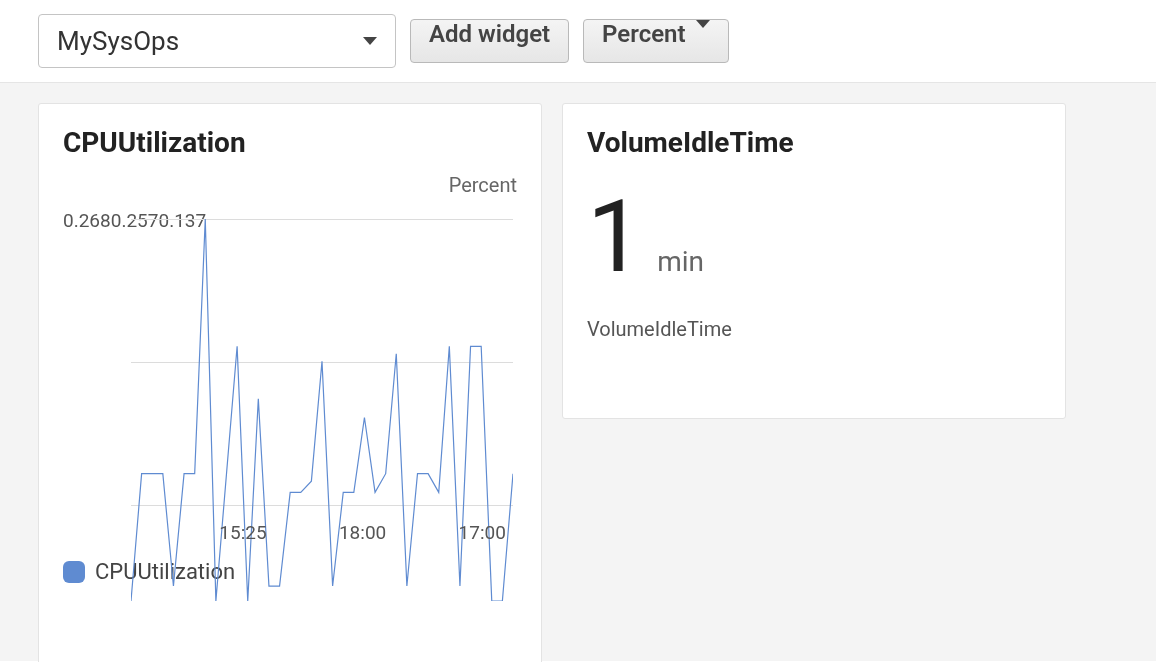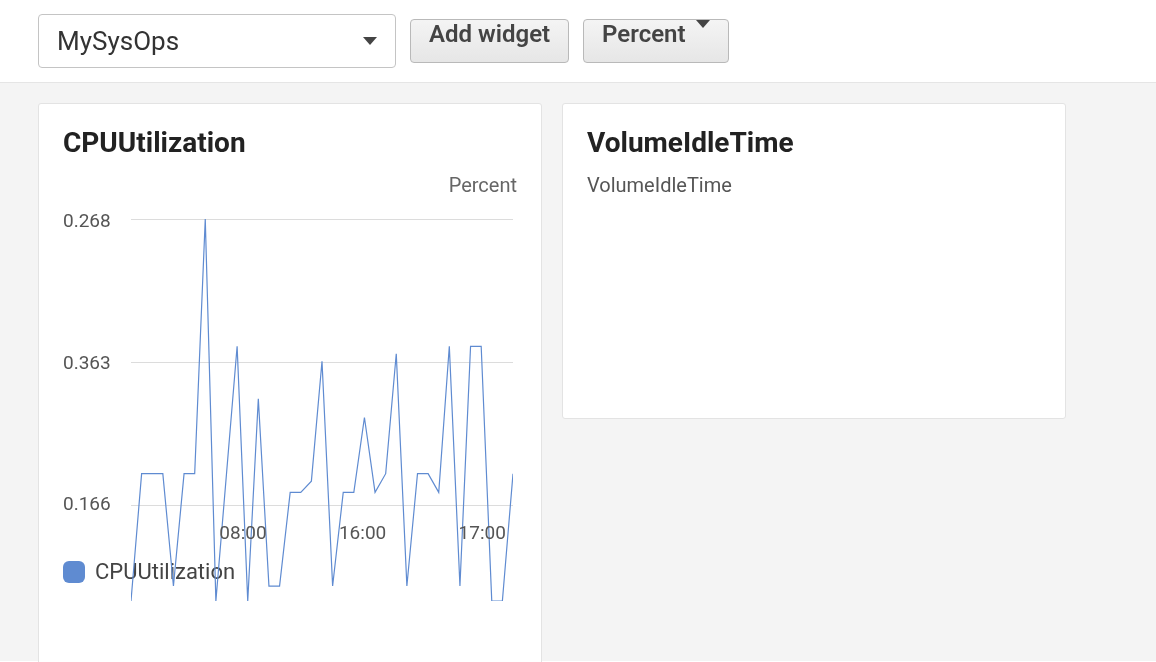--- a/index.html
+++ b/index.html
@@ -105,21 +105,21 @@
     .chart-area {
       position: relative;
       height: 306px;
       margin-bottom: 6px;
     }
     .chart-yticks {
       position: absolute;
       left: 0; top: 0; bottom: 0;
       width: 62px;
       display: flex;
-      flex-direction: column;
+      flex-direction: row;
       justify-content: space-between;
       font-size: 19px;
       color: #555;
     }
     .chart-grid {
       position: absolute;
       left: 68px; right: 4px; top: 10px; bottom: 10px;
     }
     .gridline {
       position: absolute;
@@ -195,43 +195,47 @@
 
 <div class="content">
 
   <div class="widget widget-cpu">
     <div class="widget-title">CPUUtilization</div>
     <div class="chart-ylabel">Percent</div>
 
     <div class="chart-area">
       <div class="chart-yticks">
         <span>0.268</span>
-        <span>0.363</span>
-        <span>0.166</span>
+        <span>0.257</span>
+        <span>0.137</span>
       </div>
       <div class="chart-grid">
         <div class="gridline" style="top:0%"></div>
         <div class="gridline" style="top:50%"></div>
         <div class="gridline" style="top:100%"></div>
       </div>
       <svg class="chart-svg" id="cpu-svg" preserveAspectRatio="none" viewBox="0 0 100 100">
         <polyline id="cpu-line" fill="none" stroke="#5f8bd1" stroke-width="1.2" vector-effect="non-scaling-stroke" points="0.00,100.00 2.78,66.67 5.56,66.67 8.33,66.67 11.11,96.08 13.89,66.67 16.67,66.67 19.44,0.00 22.22,100.00 25.00,66.67 27.78,33.33 30.56,100.00 33.33,47.06 36.11,96.08 38.89,96.08 41.67,71.57 44.44,71.57 47.22,68.63 50.00,37.25 52.78,96.08 55.56,71.57 58.33,71.57 61.11,51.96 63.89,71.57 66.67,66.67 69.44,35.29 72.22,96.08 75.00,66.67 77.78,66.67 80.56,71.57 83.33,33.33 86.11,96.08 88.89,33.33 91.67,33.33 94.44,100.00 97.22,100.00 100.00,66.67"></polyline>
       </svg>
     </div>
 
     <div class="chart-xticks" id="cpu-xticks">
-      <span style="left: 29%;">08:00</span>
-      <span style="left: 60%;">16:00</span>
+      <span style="left: 29%;">15:25</span>
+      <span style="left: 60%;">18:00</span>
       <span style="left: 91%; text-align: center;">17:00</span>
     </div>
 
     <div class="legend">
       <span class="legend-swatch" id="legend-swatch" style="background: rgb(95, 139, 209);"></span>
       <span>CPUUtilization</span>
     </div>
   </div>
 
   <div class="widget widget-vol">
     <div class="widget-title">VolumeIdleTime</div>
+    <div class="number-row">
+      <span class="number-big">1</span>
+      <span class="number-unit">min</span>
+    </div>
     <div class="number-label">VolumeIdleTime</div>
   </div>
 
 </div>
 
 </body></html>

